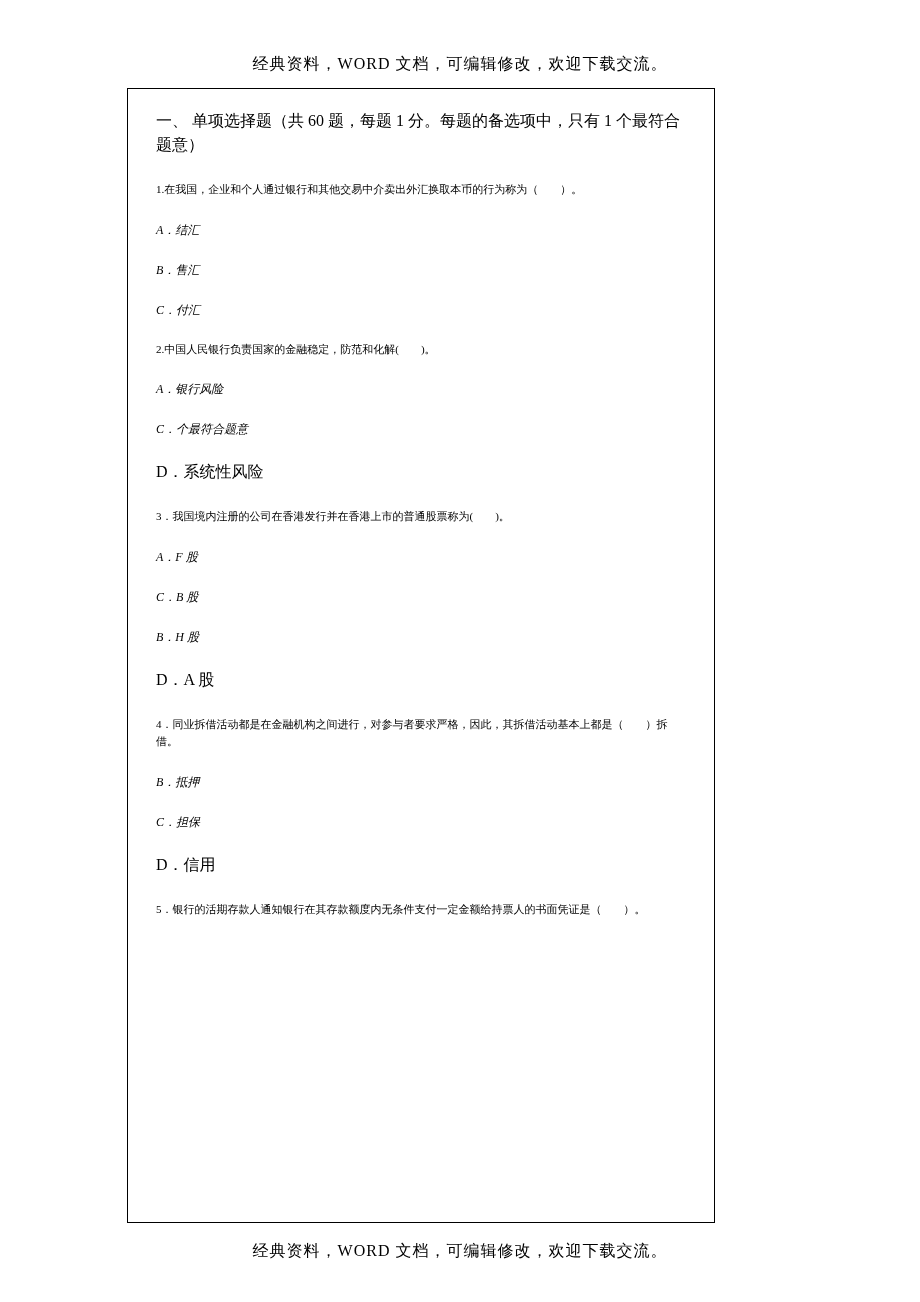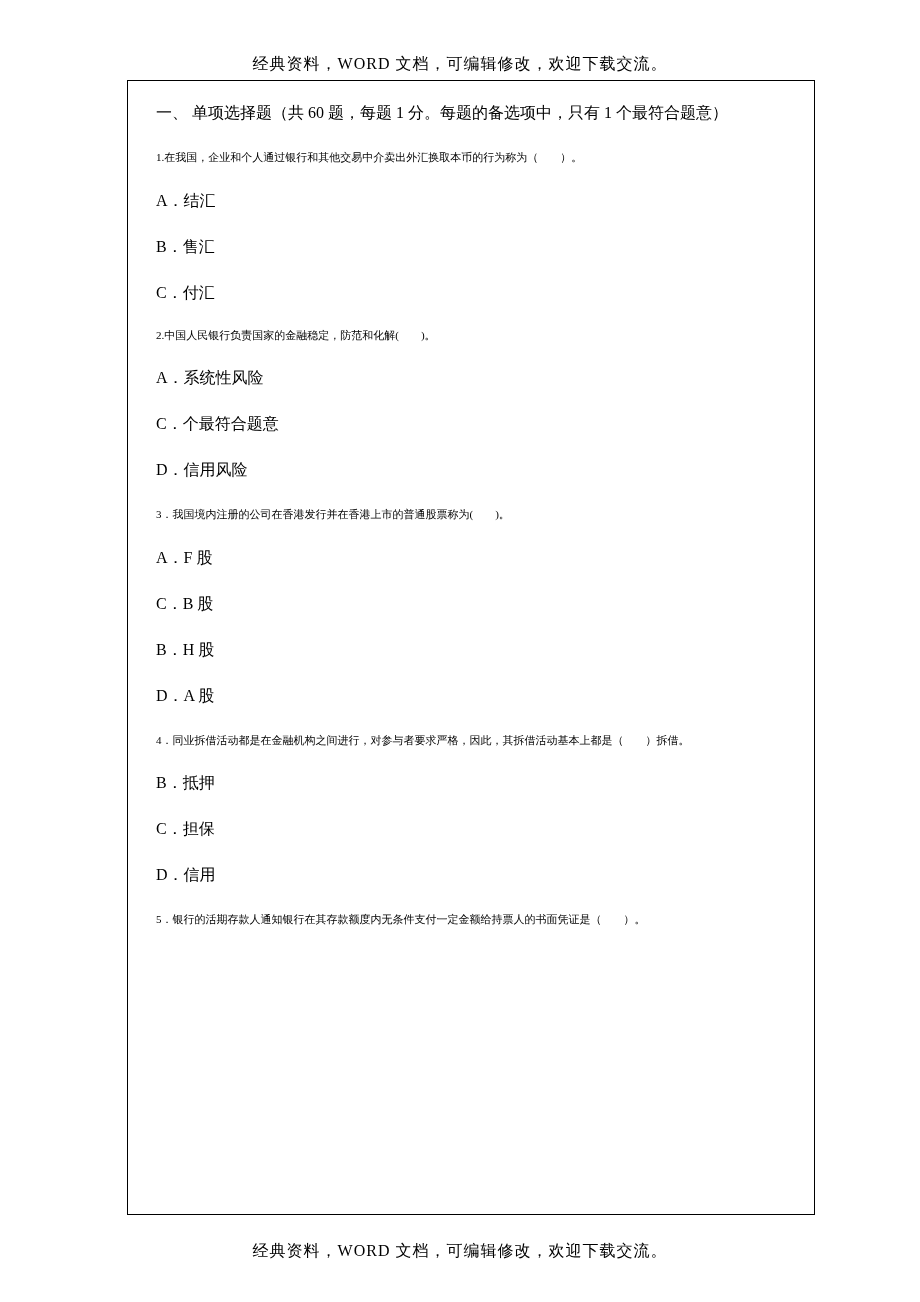--- a/index.html
+++ b/index.html
@@ -28,41 +28,42 @@
       position: absolute;
       bottom: 40px;
       left: 0;
       right: 0;
       text-align: center;
       font-size: 16px;
       letter-spacing: 1px;
     }
     .page-frame {
       position: absolute;
-      top: 80px;
+      top: 88px;
       left: 127px;
-      width: 688px;
+      width: 588px;
       height: 1135px;
       border: 1px solid #000000;
       padding: 20px 28px;
     }
     .section-title {
       font-size: 16px;
       margin-bottom: 24px;
       line-height: 1.5;
     }
     .question-text {
       font-size: 11px;
       line-height: 1.6;
       margin-bottom: 22px;
     }
     .option {
-      font-size: 16px;
+      font-size: 12px;
       line-height: 1.5;
       margin-bottom: 22px;
+      font-style: italic;
     }
     .option-last {
       font-size: 16px;
       line-height: 1.5;
       margin-bottom: 24px;
     }
   </style>
 </head>
 <body>
 
@@ -74,23 +75,23 @@
   <div class="question-text">
     <span>1.</span><span>在我国，企业和个人通过银行和其他交易中介卖出外汇换取本币的行为称为（　　）。</span>
   </div>
   <div class="option">A．结汇</div>
   <div class="option">B．售汇</div>
   <div class="option">C．付汇</div>
 
   <div class="question-text">
     <span>2.</span><span>中国人民银行负责国家的金融稳定，防范和化解(　　)。</span>
   </div>
-  <div class="option">A．系统性风险</div>
+  <div class="option">A．银行风险</div>
   <div class="option">C．个最符合题意</div>
-  <div class="option-last">D．信用风险</div>
+  <div class="option-last">D．系统性风险</div>
 
   <div class="question-text">
     <span>3．</span><span>我国境内注册的公司在香港发行并在香港上市的普通股票称为(　　)。</span>
   </div>
   <div class="option">A．F 股</div>
   <div class="option">C．B 股</div>
   <div class="option">B．H 股</div>
   <div class="option-last">D．A 股</div>
 
   <div class="question-text">

